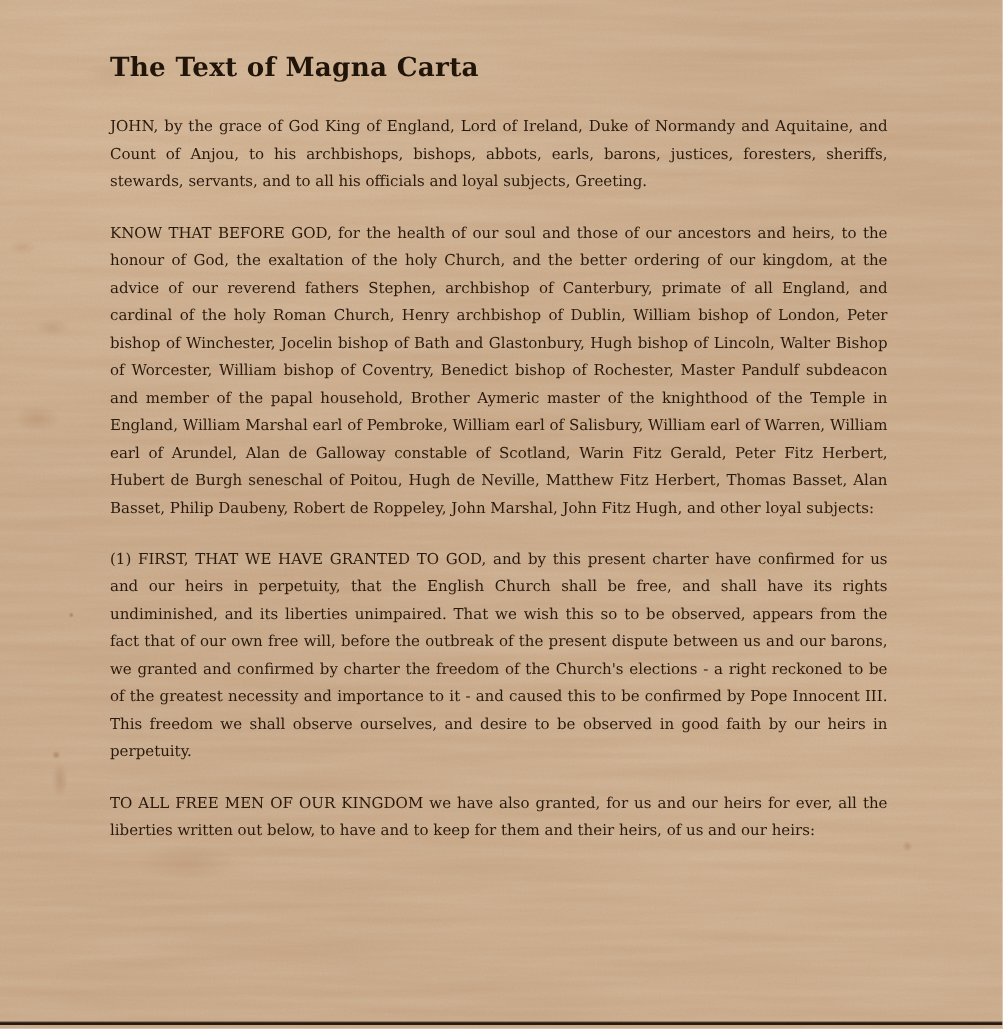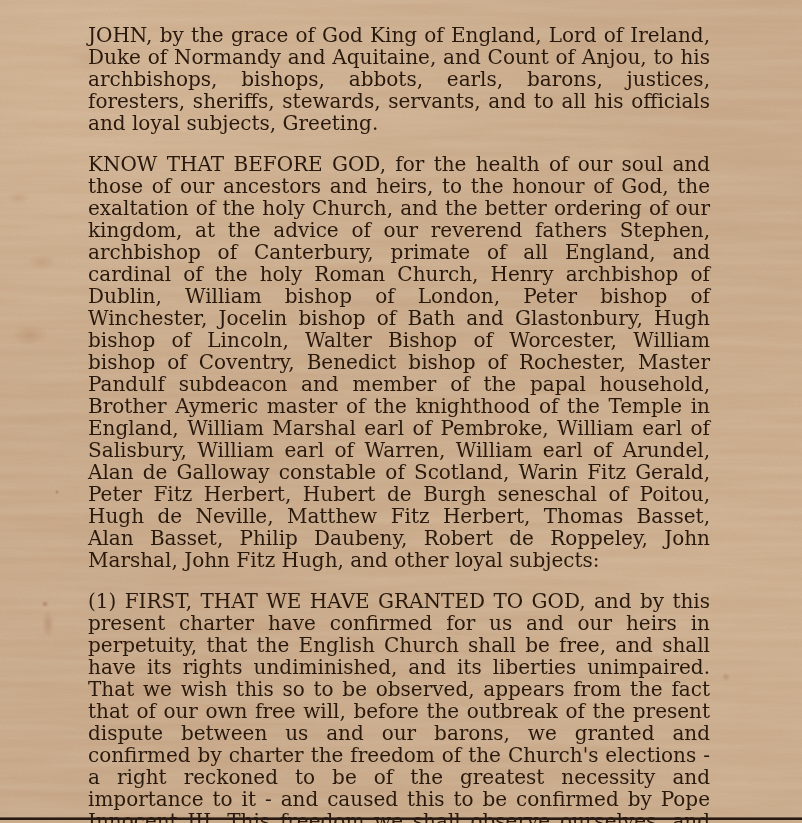--- a/index.html
+++ b/index.html
@@ -56,21 +56,21 @@
   }
   .content h1 {
     font-size: 21px;
     line-height: 24px;
     font-weight: 700;
     margin: 42px 0 0 0;
     color: #211408;
     letter-spacing: 0.2px;
   }
   .content p {
-    font-size: 20px;
+    font-size: 12px;
     line-height: 22px;
     text-align: justify;
     margin: 19px 0 0 0;
   }
   .content p.first {
     margin-top: 24px;
   }
   .edge-line {
     position: absolute;
     left: 0;
@@ -102,20 +102,21 @@
       </filter>
     </defs>
     <rect width="802" height="823" filter="url(#blotch)"></rect>
     <rect width="802" height="823" filter="url(#fibers)"></rect>
     <rect width="802" height="823" filter="url(#grain)"></rect>
   </svg>
 
   <div class="stains"></div>
 
   <main class="content">
+    <h1>The Text of Magna Carta</h1>
 
     <p class="first">JOHN, by the grace of God King of England, Lord of Ireland, Duke of Normandy and Aquitaine, and Count of Anjou, to his archbishops, bishops, abbots, earls, barons, justices, foresters, sheriffs, stewards, servants, and to all his officials and loyal subjects, Greeting.</p>
 
     <p>KNOW THAT BEFORE GOD, for the health of our soul and those of our ancestors and heirs, to the honour of God, the exaltation of the holy Church, and the better ordering of our kingdom, at the advice of our reverend fathers Stephen, archbishop of Canterbury, primate of all England, and cardinal of the holy Roman Church, Henry archbishop of Dublin, William bishop of London, Peter bishop of Winchester, Jocelin bishop of Bath and Glastonbury, Hugh bishop of Lincoln, Walter Bishop of Worcester, William bishop of Coventry, Benedict bishop of Rochester, Master Pandulf subdeacon and member of the papal household, Brother Aymeric master of the knighthood of the Temple in England, William Marshal earl of Pembroke, William earl of Salisbury, William earl of Warren, William earl of Arundel, Alan de Galloway constable of Scotland, Warin Fitz Gerald, Peter Fitz Herbert, Hubert de Burgh seneschal of Poitou, Hugh de Neville, Matthew Fitz Herbert, Thomas Basset, Alan Basset, Philip Daubeny, Robert de Roppeley, John Marshal, John Fitz Hugh, and other loyal subjects:</p>
 
     <p>(1) FIRST, THAT WE HAVE GRANTED TO GOD, and by this present charter have confirmed for us and our heirs in perpetuity, that the English Church shall be free, and shall have its rights undiminished, and its liberties unimpaired. That we wish this so to be observed, appears from the fact that of our own free will, before the outbreak of the present dispute between us and our barons, we granted and confirmed by charter the freedom of the Church's elections - a right reckoned to be of the greatest necessity and importance to it - and caused this to be confirmed by Pope Innocent III. This freedom we shall observe ourselves, and desire to be observed in good faith by our heirs in perpetuity.</p>
 
     <p>TO ALL FREE MEN OF OUR KINGDOM we have also granted, for us and our heirs for ever, all the liberties written out below, to have and to keep for them and their heirs, of us and our heirs:</p>
   </main>
 

